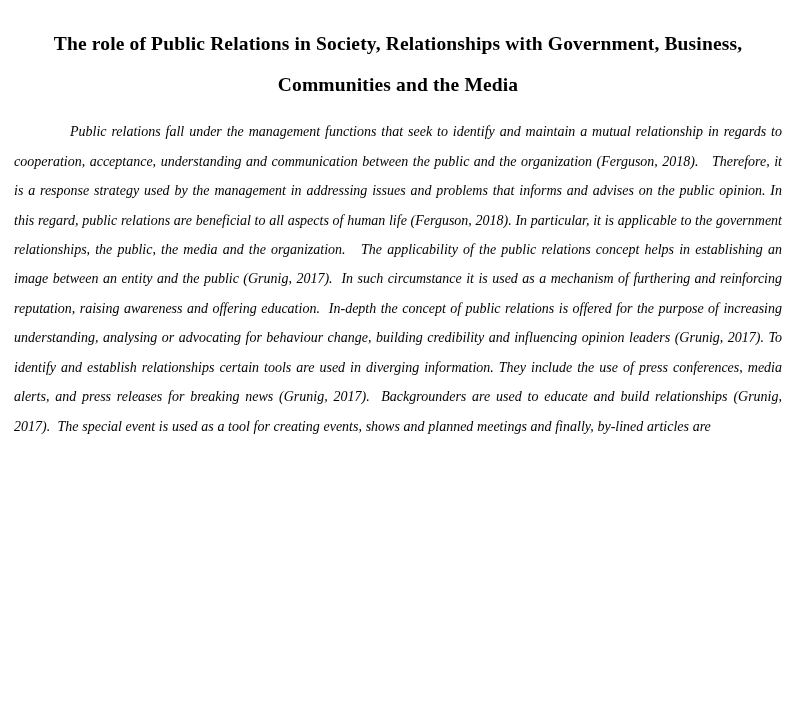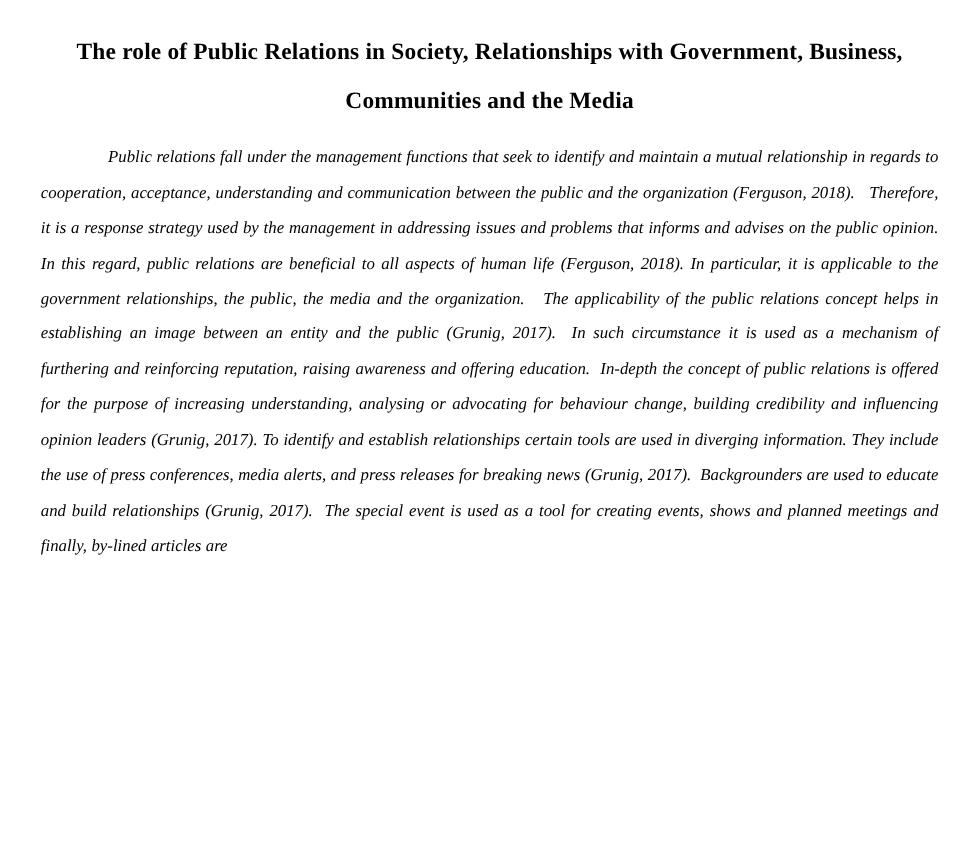--- a/index.html
+++ b/index.html
@@ -12,21 +12,21 @@
     height: 703px;
     overflow: hidden;
     font-family: "Liberation Serif", serif;
     color: #000000;
   }
   .page {
     position: relative;
     width: 804px;
     height: 703px;
     box-sizing: border-box;
-    padding: 24px 22px 0 34px;
+    padding: 24px 22px 0 14px;
     background: #ffffff;
   }
   .doc-title {
     font-size: 19.5px;
     font-weight: bold;
     text-align: center;
     line-height: 2.08;
     margin: 0 12px 0 12px;
     letter-spacing: 0.15px;
   }

